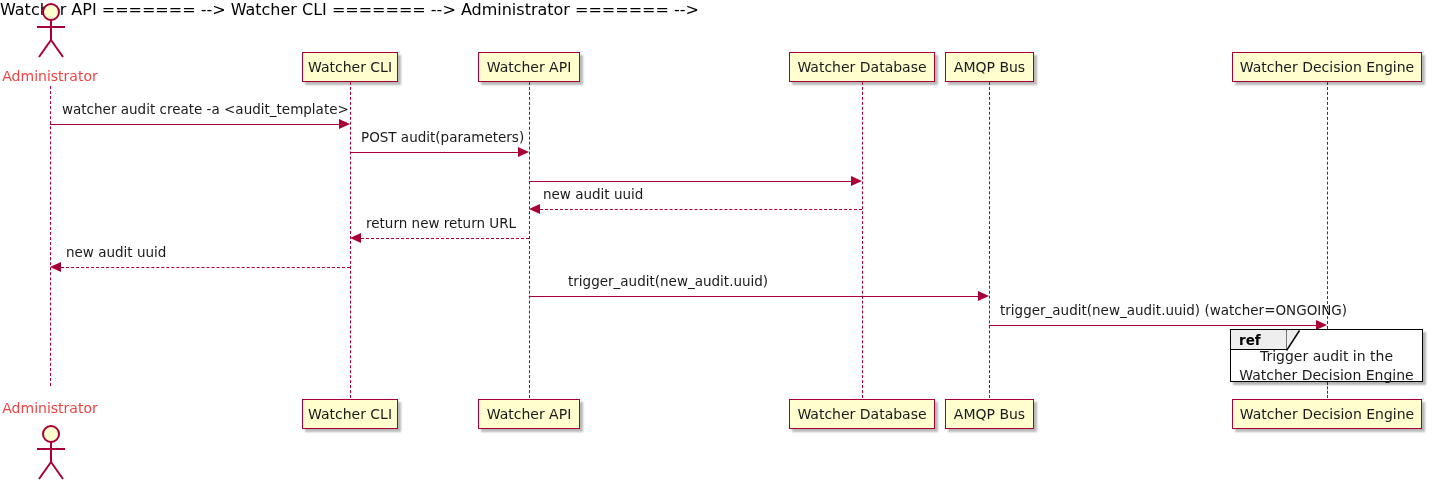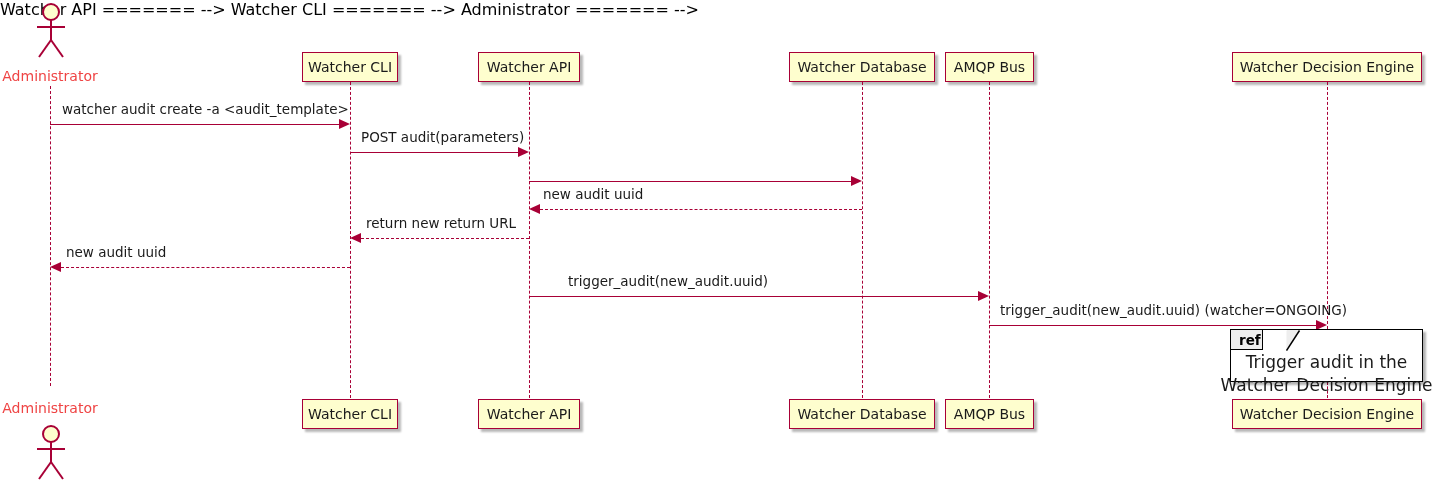--- a/index.html
+++ b/index.html
@@ -114,22 +114,22 @@
   }
   .ref-body {
     position: absolute;
     left: 0;
     right: 0;
     top: 21px;
     bottom: 0;
     display: flex;
     flex-direction: column;
     align-items: center;
-    justify-content: space-between;
-    font-size: 17px;
+    justify-content: center;
+    font-size: 14px;
     color: #1A1A1A;
     line-height: 1.35;
   }
   .ref-body span { white-space: nowrap; }
 </style>
 </head>
 <body>
 
 <div id="diagram">
 
@@ -195,21 +195,21 @@
   <div class="msg-line msg-solid" style="left:529px; top:296px; width:449px;"></div>
   <div class="arrowhead arrow-right" style="left:978px; top:291px;"></div>
 
   
   <div class="msg-label" style="left:1000px; top:304px;">trigger_audit(new_audit.uuid) (watcher=ONGOING)</div>
   <div class="msg-line msg-solid" style="left:989px; top:325px; width:327px;"></div>
   <div class="arrowhead arrow-right" style="left:1316px; top:320px;"></div>
 
   
   <div class="ref-box" style="left:1230px; top:329px; width:193px; height:53px;">
-    <div class="ref-tab" style="width:32px;">ref</div>
+    <div class="ref-tab" style="width:56px;">ref</div>
     <div class="ref-tab-corner" style="left:56px; border-top:20px solid #EEEEEE; border-right:12px solid transparent;"></div>
     <div class="ref-tab-corner" style="left:56px; border-top:21px solid transparent; border-right:13px solid transparent;
                 border-bottom:0; box-sizing:border-box;"></div>
     <svg style="position:absolute; left:55px; top:0; width:16px; height:22px;" viewBox="0 0 16 22">
       <path d="M0.5,0.5 L13.5,0.5 L0.5,20.5 Z" fill="#EEEEEE" stroke="none"></path>
       <path d="M13.5,0.5 L0.5,20.5" fill="none" stroke="#000000" stroke-width="1.5"></path>
     </svg>
     <div class="ref-body">
       <span>Trigger audit in the</span>
       <span>Watcher Decision Engine</span>

